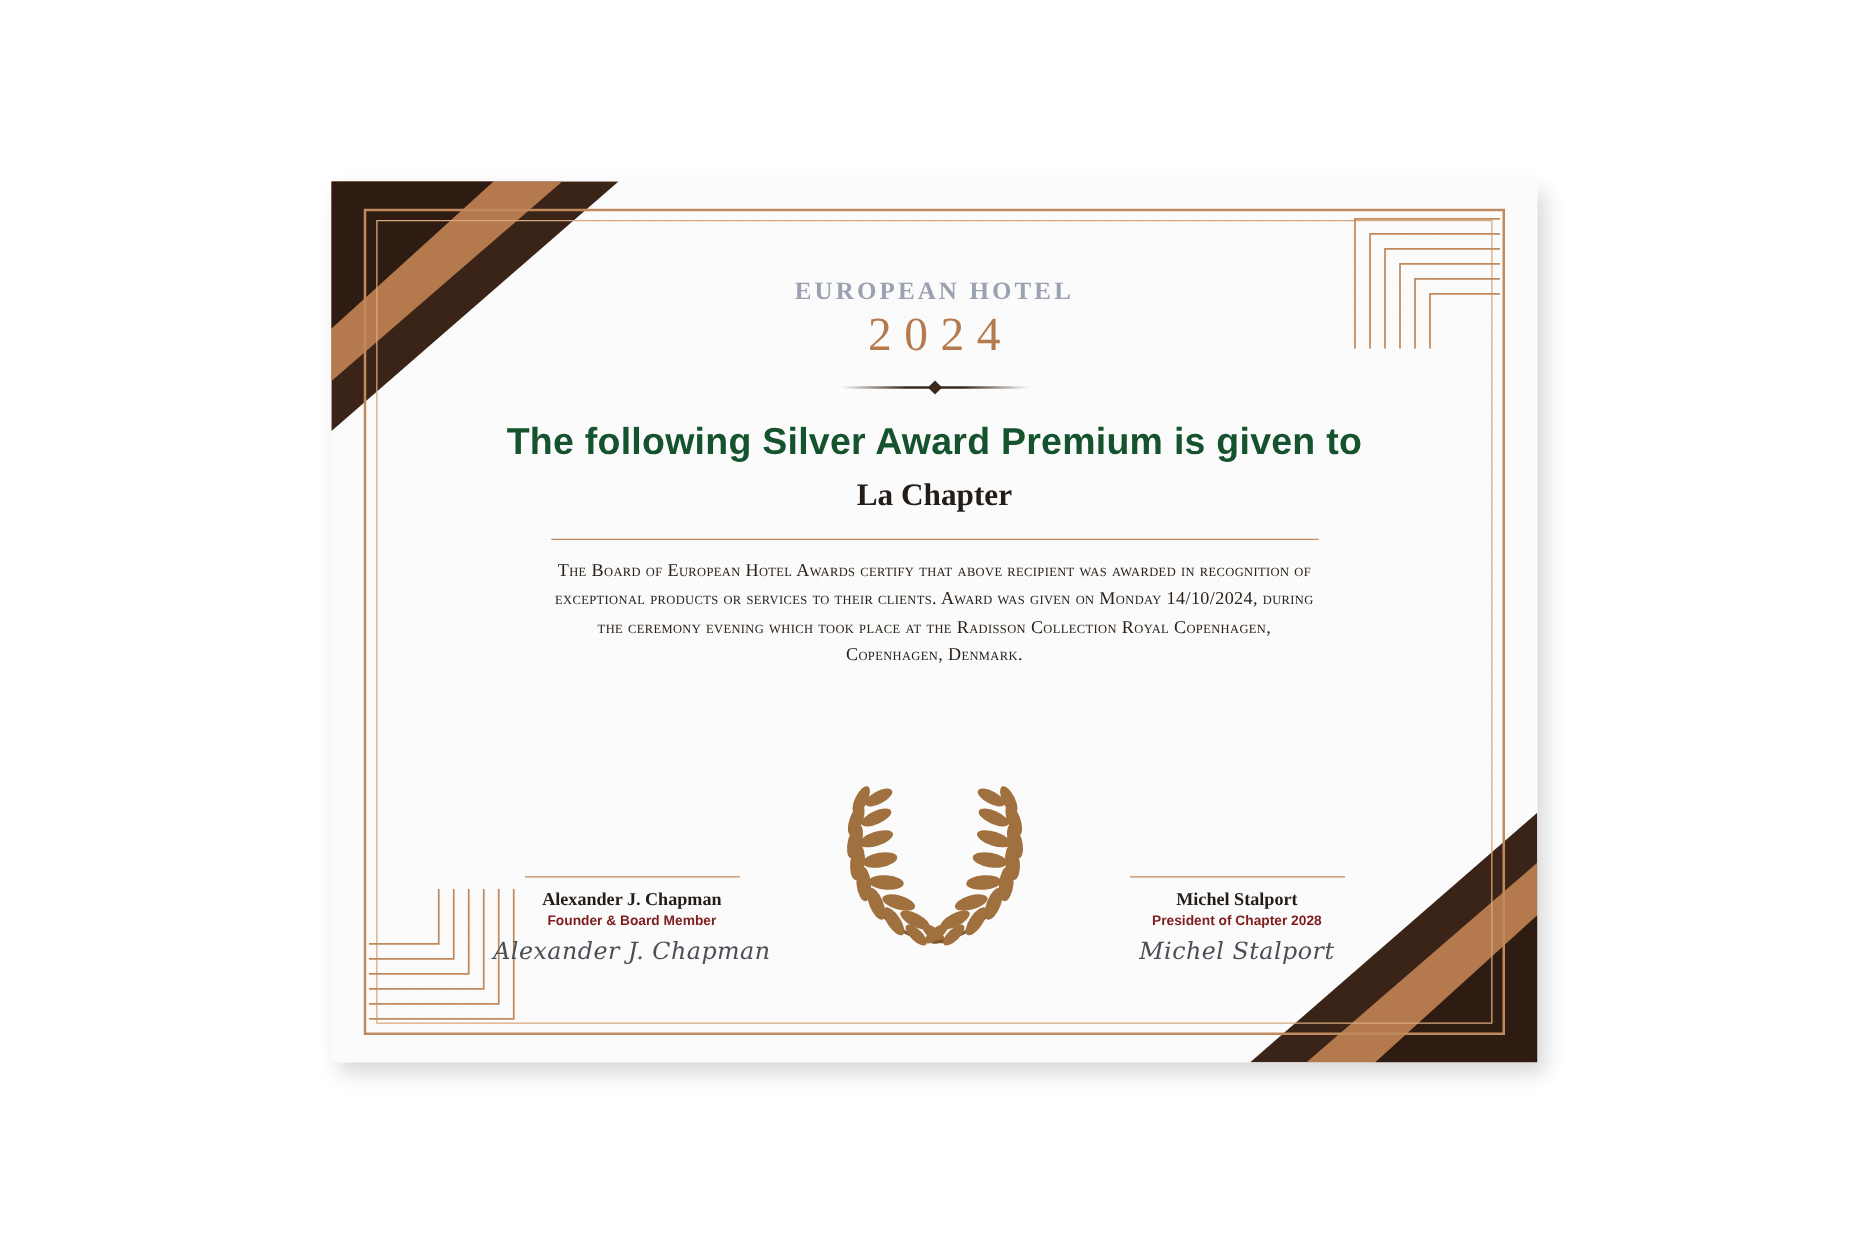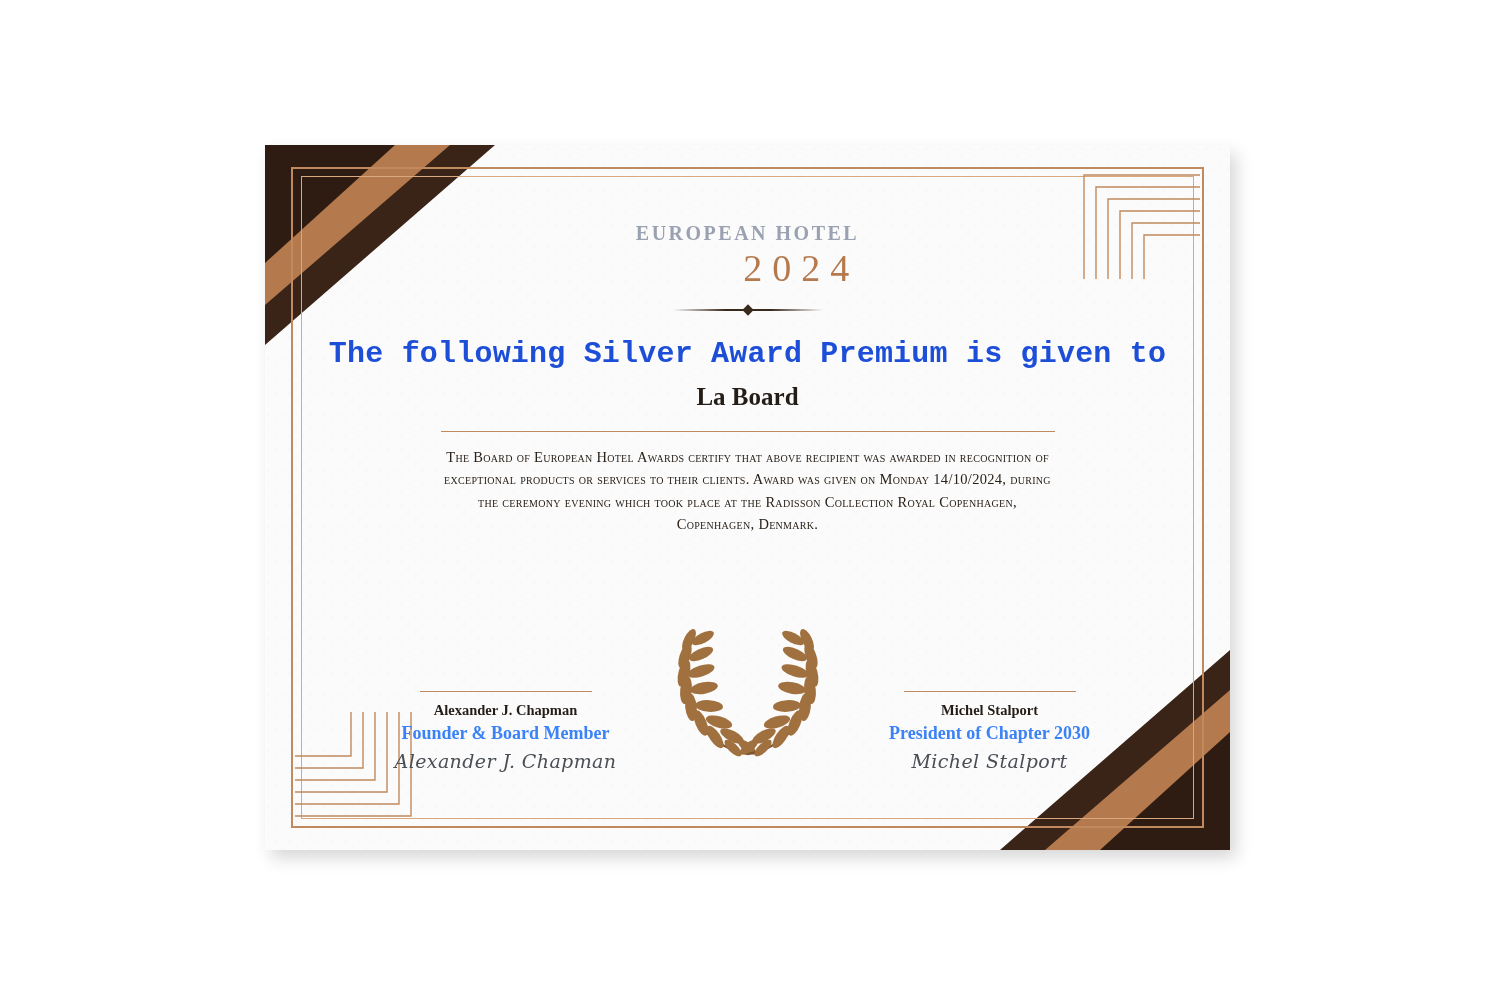--- a/index.html
+++ b/index.html
@@ -156,21 +156,20 @@
     letter-spacing: -1px;
   }
   .logo-year {
     font-family: "Liberation Serif", serif;
     font-size: 38px;
     letter-spacing: 10px;
     color: #b5794e;
     margin-top: 6px;
     padding-left: 10px;
     line-height: 1;
-    text-align: right;
   }
 
   .divider-ornament {
     margin-top: 18px;
     width: 150px;
     height: 10px;
     position: relative;
   }
   .divider-ornament .bar {
     position: absolute;
@@ -182,24 +181,24 @@
     position: absolute;
     left: 50%; top: 0.5px;
     width: 8px; height: 8px;
     margin-left: -4px;
     background: #3a2a1e;
     transform: rotate(45deg);
   }
 
   .headline {
     margin-top: 22px;
-    font-family: Liberation Mono, monospace;
+    font-family: Liberation Sans, sans-serif;
     font-size: 30px;
     font-weight: bold;
-    color: #1d4ed8;
+    color: #14532d;
     letter-spacing: 0.2px;
   }
 
   .recipient-name {
     margin-top: 22px;
     font-family: "Liberation Serif", serif;
     font-size: 43px;
     font-weight: bold;
     color: #241c16;
     letter-spacing: 0.5px;
@@ -253,24 +252,24 @@
     margin: 0 auto 9px auto;
   }
   .sig-name {
     font-family: "Liberation Serif", serif;
     font-size: 14.5px;
     font-weight: bold;
     color: #241c16;
     line-height: 1.35;
   }
   .sig-role {
-    font-family: Liberation Serif, serif;
-    font-size: 18px;
-    font-weight: bold;
-    color: #3b82f6;
+    font-family: Liberation Sans, sans-serif;
+    font-size: 11px;
+    font-weight: bold;
+    color: #7f1d1d;
     line-height: 1.35;
   }
   .sig-script {
     margin-top: 5px;
     font-family: "DejaVu Serif", serif;
     font-style: italic;
     font-size: 19px;
     color: #4a4f55;
     letter-spacing: 0.4px;
   }
@@ -338,21 +337,21 @@
         <div class="logo-year">2024</div>
       </div>
 
       <div class="divider-ornament">
         <div class="bar"></div>
         <div class="diamond"></div>
       </div>
 
       <div class="headline">The following Silver Award Premium is given to</div>
 
-      <div class="recipient-company">La Board</div>
+      <div class="recipient-company">La Chapter</div>
 
       <div class="rule"></div>
 
       <div class="body-text">The Board of European Hotel Awards certify that above recipient was awarded in recognition of exceptional products or services to their clients. Award was given on Monday 14/10/2024, during the ceremony evening which took place at the Radisson Collection Royal Copenhagen, Copenhagen, Denmark.</div>
     </div>
 
     <div class="bottom-area">
 
       <div class="sig-block">
         <div class="sig-line"></div>
@@ -411,19 +410,19 @@
               <ellipse cx="80" cy="130" rx="11" ry="4.6" transform="rotate(-136 80 130)"></ellipse>
               <ellipse cx="94" cy="129" rx="11" ry="4.6" transform="rotate(38 94 129)"></ellipse>
             </g>
           </g>
         </svg>
       </div>
 
       <div class="sig-block">
         <div class="sig-line"></div>
         <div class="sig-name">Michel Stalport</div>
-        <div class="sig-role">President of Chapter 2030</div>
+        <div class="sig-role">President of Chapter 2028</div>
         <div class="sig-script">Michel Stalport</div>
       </div>
 
     </div>
   </div>
 </div>
 
 </body></html>

